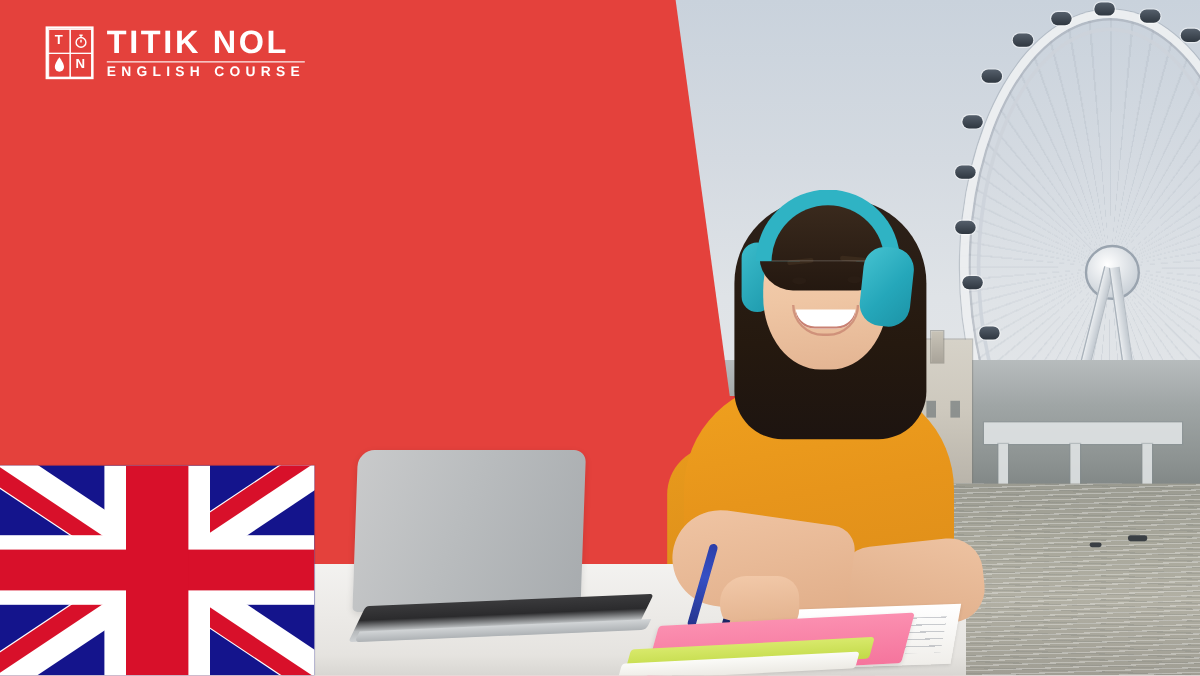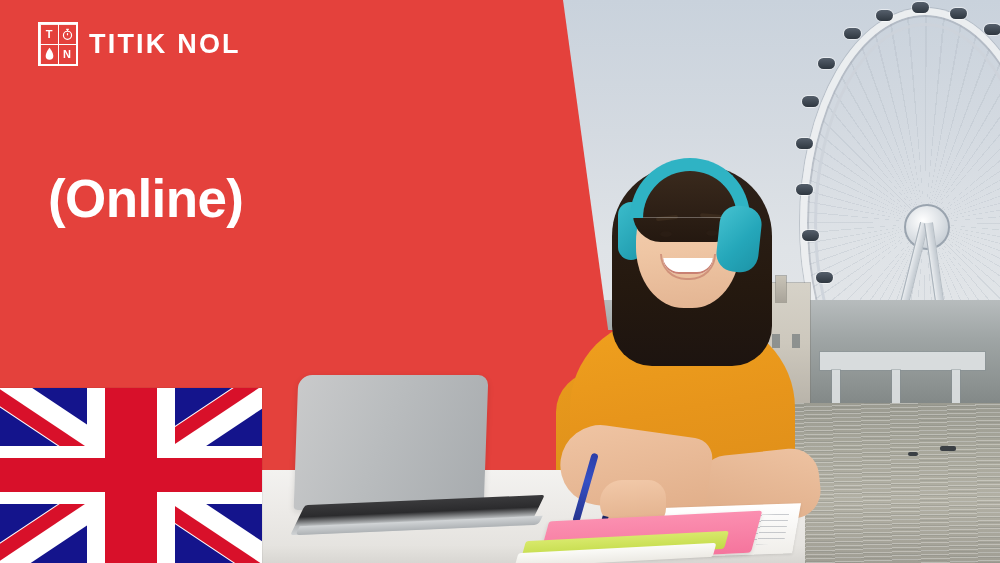--- a/index.html
+++ b/index.html
@@ -492,20 +492,20 @@
       </div>
       <div class="logo-cell">
         <svg width="11" height="14" viewBox="0 0 16 22" fill="#ffffff">
           <path d="M8 1 C8 1 2 8.5 2 14 a6 6 0 0 0 12 0 C14 8.5 8 1 8 1 Z"></path>
         </svg>
       </div>
       <div class="logo-cell">N</div>
     </div>
     <div class="logo-text">
       <div class="logo-title">TITIK NOL</div>
+      <div class="logo-sub">ENGLISH COURSE</div>
     </div>
   </div>
 
   <h1 class="headline">
-    <span class="l2">(Online)</span>
   </h1>
 
 </div>
 
 </body></html>

